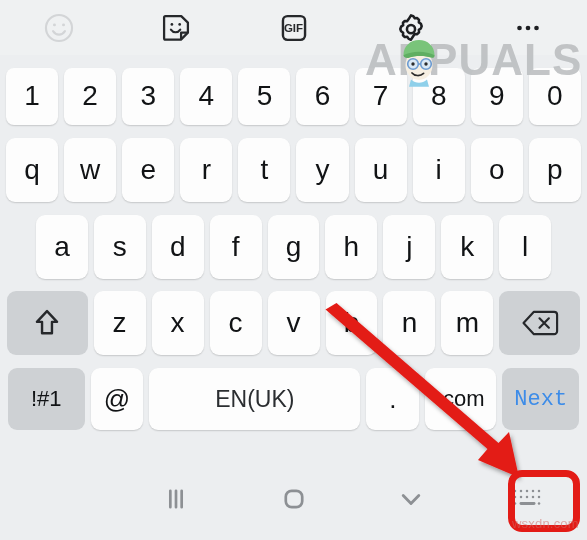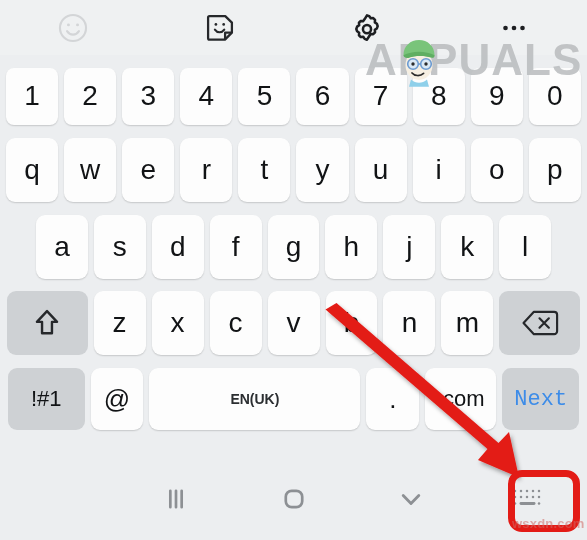--- a/index.html
+++ b/index.html
@@ -89,21 +89,21 @@
   .row-zxcv .key  { flex: 1 1 0; height: 64px; font-size: 28px; }
   .row-space .key { height: 62px; font-size: 21px; }
 
   .row-asdf { padding-left: 33px; padding-right: 33px; }
 
   .row-zxcv .key.shift   { flex: 1.55 1 0; }
   .row-zxcv .key.bksp    { flex: 1.55 1 0; }
 
   .row-space .k-sym   { flex: 1.45 1 0; font-size: 22px; }
   .row-space .k-at    { flex: 1.0  1 0; font-size: 26px; }
-  .row-space .k-space { flex: 4.0  1 0; font-size: 14px; color: #2b2e31; font-weight: bold; }
+  .row-space .k-space { flex: 4.0  1 0; font-size: 23px; color: #2b2e31; }
   .row-space .k-dot   { flex: 1.0  1 0; font-size: 26px; }
   .row-space .k-com   { flex: 1.35 1 0; font-size: 22px; }
   .row-space .k-next  { flex: 1.45 1 0; font-size: 22px; }
 
   
   .navbar {
     position: absolute;
     left: 0; top: 458px;
     width: 587px;
     height: 82px;
@@ -167,21 +167,21 @@
     height: 54px;
     z-index: 7;
     pointer-events: none;
   }
   .wm-bottom {
     position: absolute;
     left: 512px;
     top: 516px;
     z-index: 9;
     font-size: 13px;
-    font-weight: 700;
+    font-weight: 400;
     color: #d06a66;
     opacity: 0.55;
     letter-spacing: 0.2px;
     pointer-events: none;
     white-space: nowrap;
   }
 </style>
 </head>
 <body>
 
@@ -201,20 +201,28 @@
     <div class="tb-slot">
       <svg class="tb-icon" width="34" height="34" viewBox="0 0 24 24">
         <path d="M4.6 3.6h11.1c0 0 4.7 4.6 4.7 4.6v7.1l-4.9 4.9H4.6a1 1 0 0 1-1-1V4.6a1 1 0 0 1 1-1z" fill="none" stroke="#26282b" stroke-width="1.6" stroke-linejoin="round"></path>
         <path d="M20.4 15.3h-4.8v4.9" fill="none" stroke="#26282b" stroke-width="1.6" stroke-linejoin="round"></path>
         <circle cx="9.1" cy="9.5" r="0.95" fill="#26282b"></circle>
         <circle cx="14.6" cy="9.5" r="0.95" fill="#26282b"></circle>
         <path d="M8.4 13.1c.9 1.3 2.1 1.9 3.3 1.9 1.2 0 2.4-.6 3.3-1.9" fill="none" stroke="#26282b" stroke-width="1.5" stroke-linecap="round"></path>
       </svg>
     </div>
 
+    <div class="tb-slot">
+      <div style="position:relative;width:34px;height:34px;">
+        <svg width="34" height="34" viewBox="0 0 24 24" style="position:absolute;left:0;top:0;">
+          <rect x="4.2" y="3.6" width="15.6" height="16.8" rx="3.2" fill="none" stroke="#26282b" stroke-width="1.7"></rect>
+        </svg>
+        <span style="position:absolute;left:0;top:0;width:34px;height:34px;display:flex;align-items:center;justify-content:center;font-size:11.5px;font-weight:700;color:#26282b;font-family:'Liberation Sans',sans-serif;">GIF</span>
+      </div>
+    </div>
 
     <div class="tb-slot">
       <svg class="tb-icon" width="36" height="36" viewBox="0 0 24 24">
         <path d="M12 2.7l1.55.55.95 1.35 1.65-.12 1.2 1.2-.12 1.65 1.35.95.55 1.55-.55 1.55-1.35.95.12 1.65-1.2 1.2-1.65-.12-.95 1.35L12 18.9l-1.55-.55-.95-1.35-1.65.12-1.2-1.2.12-1.65-1.35-.95L4.87 11.75l.55-1.55 1.35-.95-.12-1.65 1.2-1.2 1.65.12.95-1.35z" transform="translate(0,0.9)" fill="none" stroke="#1d1f22" stroke-width="1.7" stroke-linejoin="round"></path>
         <circle cx="12" cy="12.75" r="2.7" fill="none" stroke="#1d1f22" stroke-width="1.7"></circle>
       </svg>
     </div>
 
     <div class="tb-slot">
       <svg class="tb-icon" width="34" height="34" viewBox="0 0 24 24">

